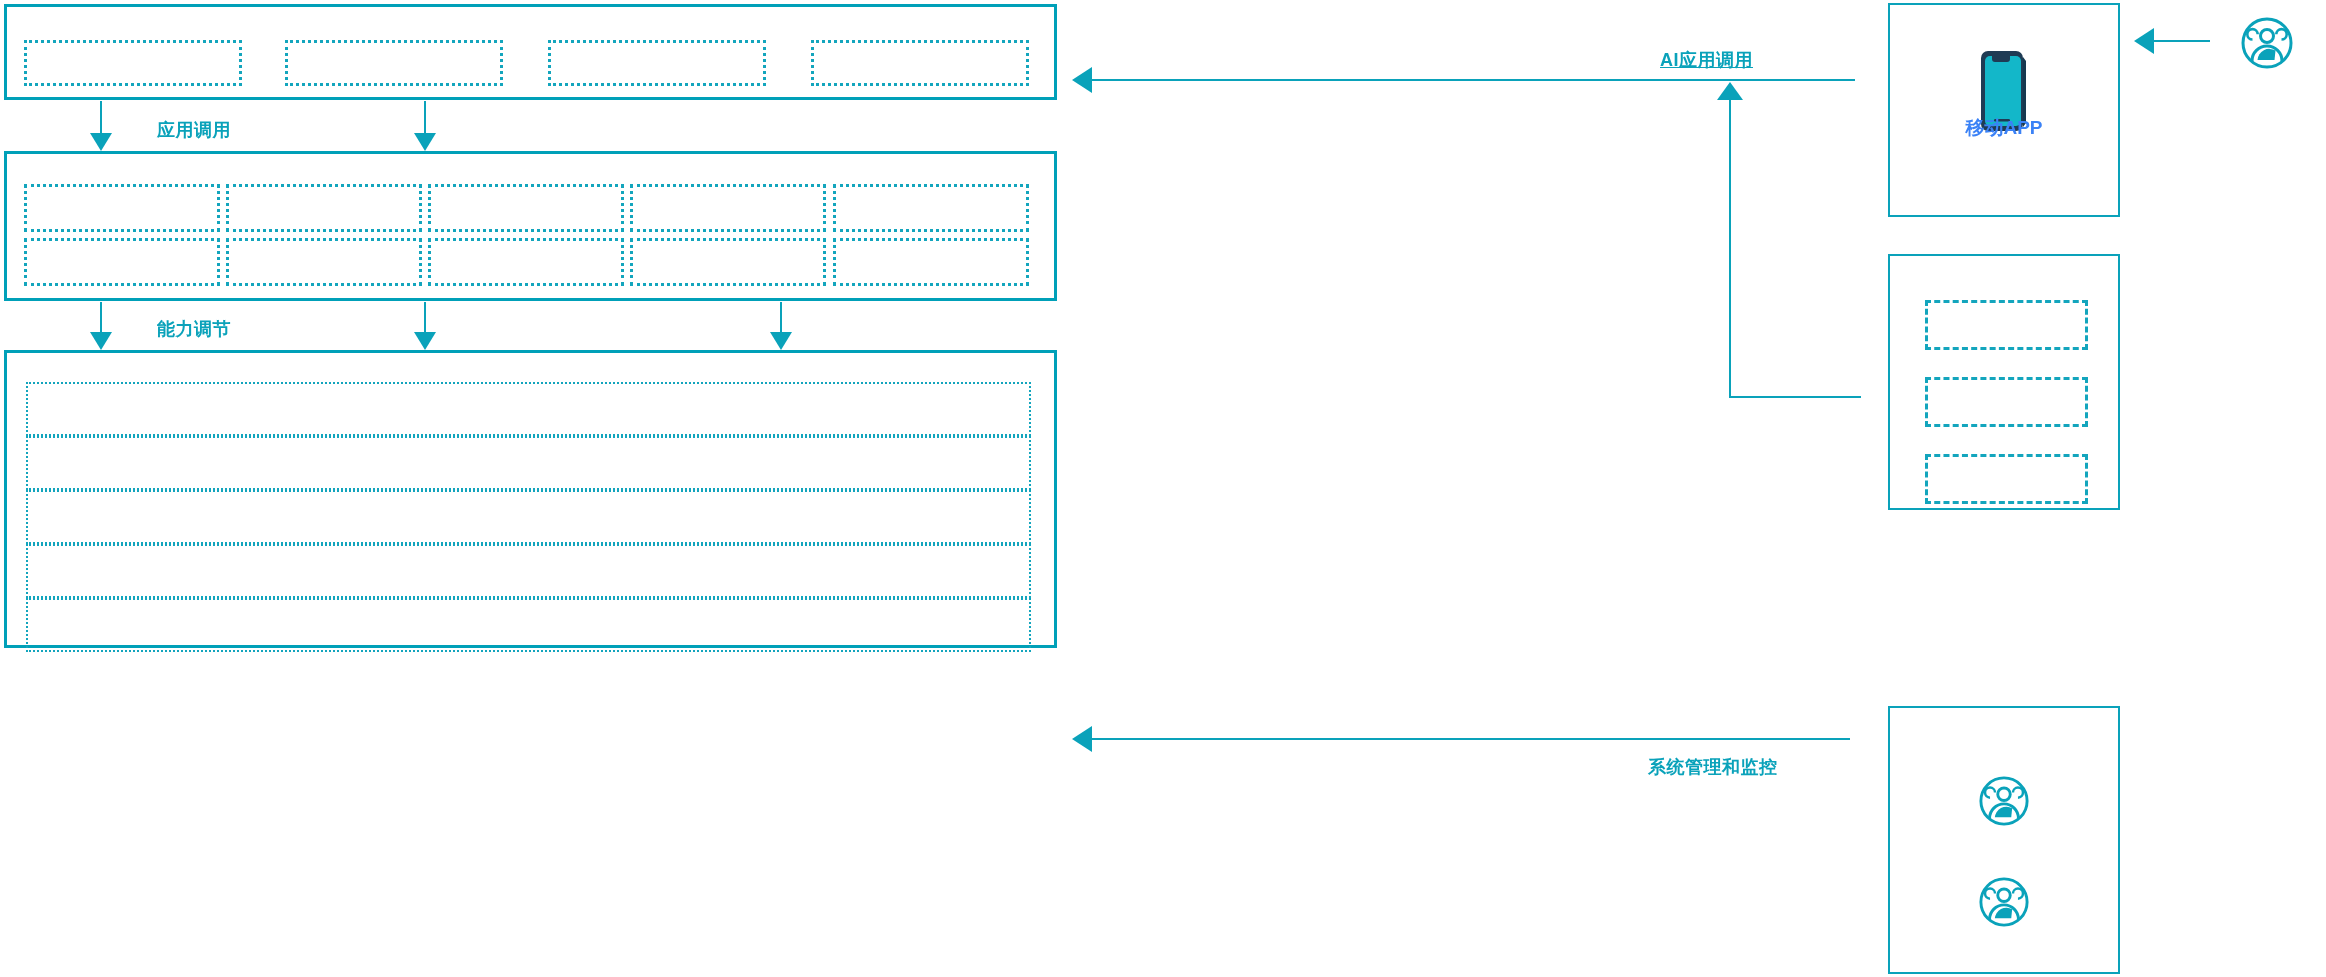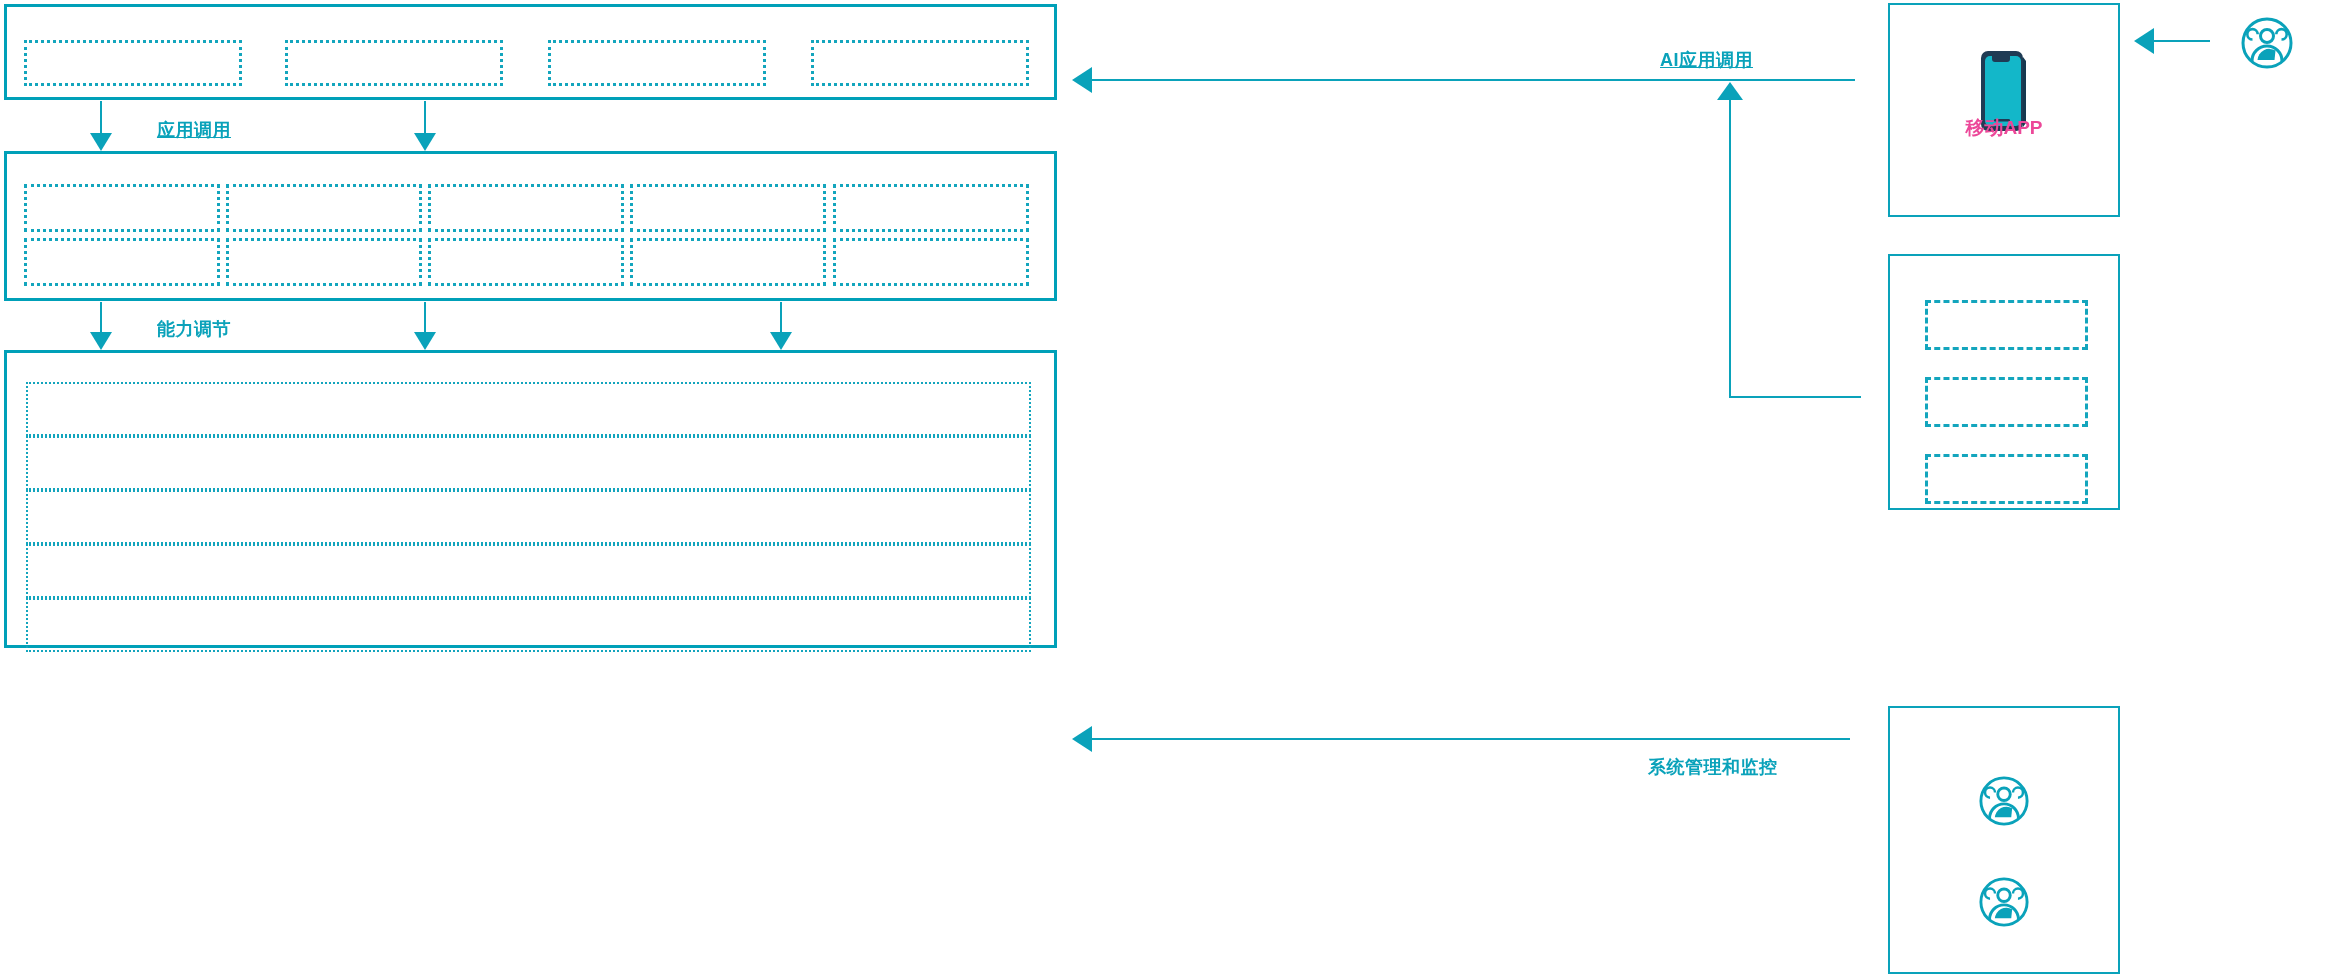--- a/index.html
+++ b/index.html
@@ -97,21 +97,21 @@
     position: absolute;
     box-sizing: border-box;
     border: 2px solid #0aa2ba;
     background: #ffffff;
   }
   .node-label {
     position: absolute;
     left: 0;
     right: 0;
     text-align: center;
-    color: #ec4899;
+    color: #3b82f6;
     font-size: 19px;
     font-weight: bold;
     white-space: nowrap;
   }
   .icon-wrap {
     position: absolute;
     display: block;
   }
 </style>
 </head>
@@ -133,21 +133,21 @@
   <div class="slot" style="left:811px; top:40px; width:218px; height:46px;">
     <span></span>
   </div>
 
   <div class="aline-v" style="left:100px; top:101px; height:40px;"></div>
   <div class="ahead-down" style="left:90px; top:133px;"></div>
 
   <div class="aline-v" style="left:424px; top:101px; height:40px;"></div>
   <div class="ahead-down" style="left:414px; top:133px;"></div>
 
-  <div class="flow-label" style="left:157px; top:118px;text-decoration:underline;">应用调用</div>
+  <div class="flow-label" style="left:157px; top:118px;">应用调用</div>
 
   <div class="panel" style="left:4px; top:151px; width:1053px; height:150px;"></div>
 
   <div class="slot" style="left:24px; top:184px; width:196px; height:48px;">
     <span></span>
   </div>
   <div class="slot" style="left:226px; top:184px; width:196px; height:48px;">
     <span></span>
   </div>
   <div class="slot" style="left:428px; top:184px; width:196px; height:48px;">

